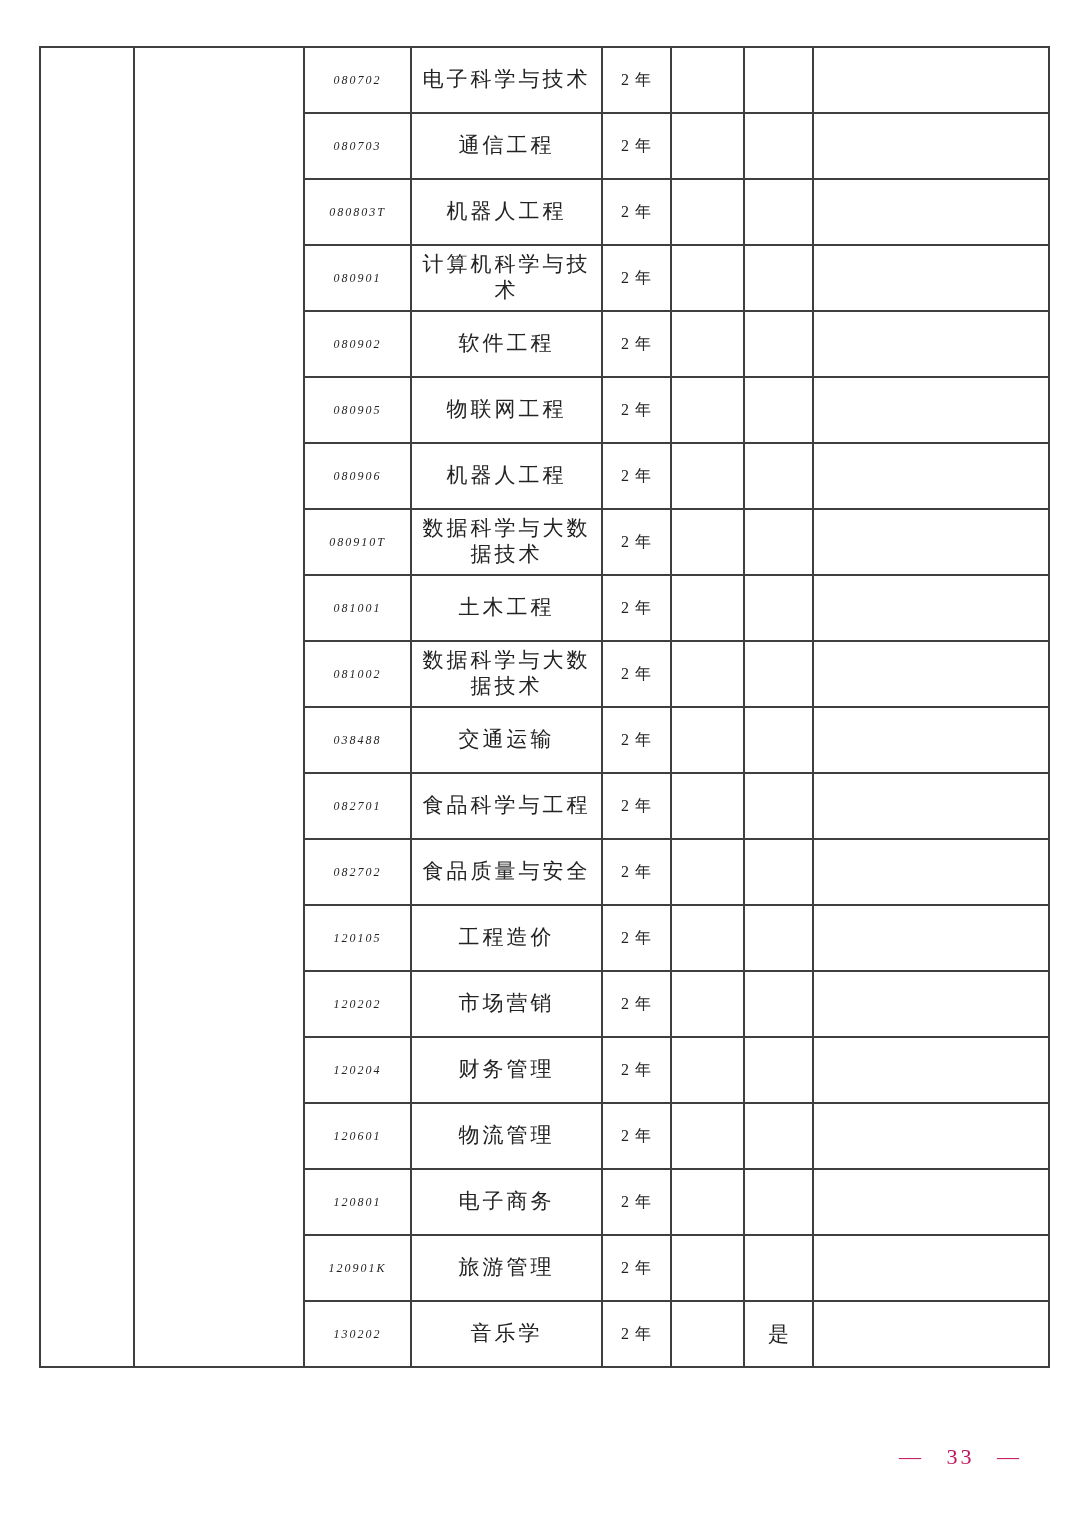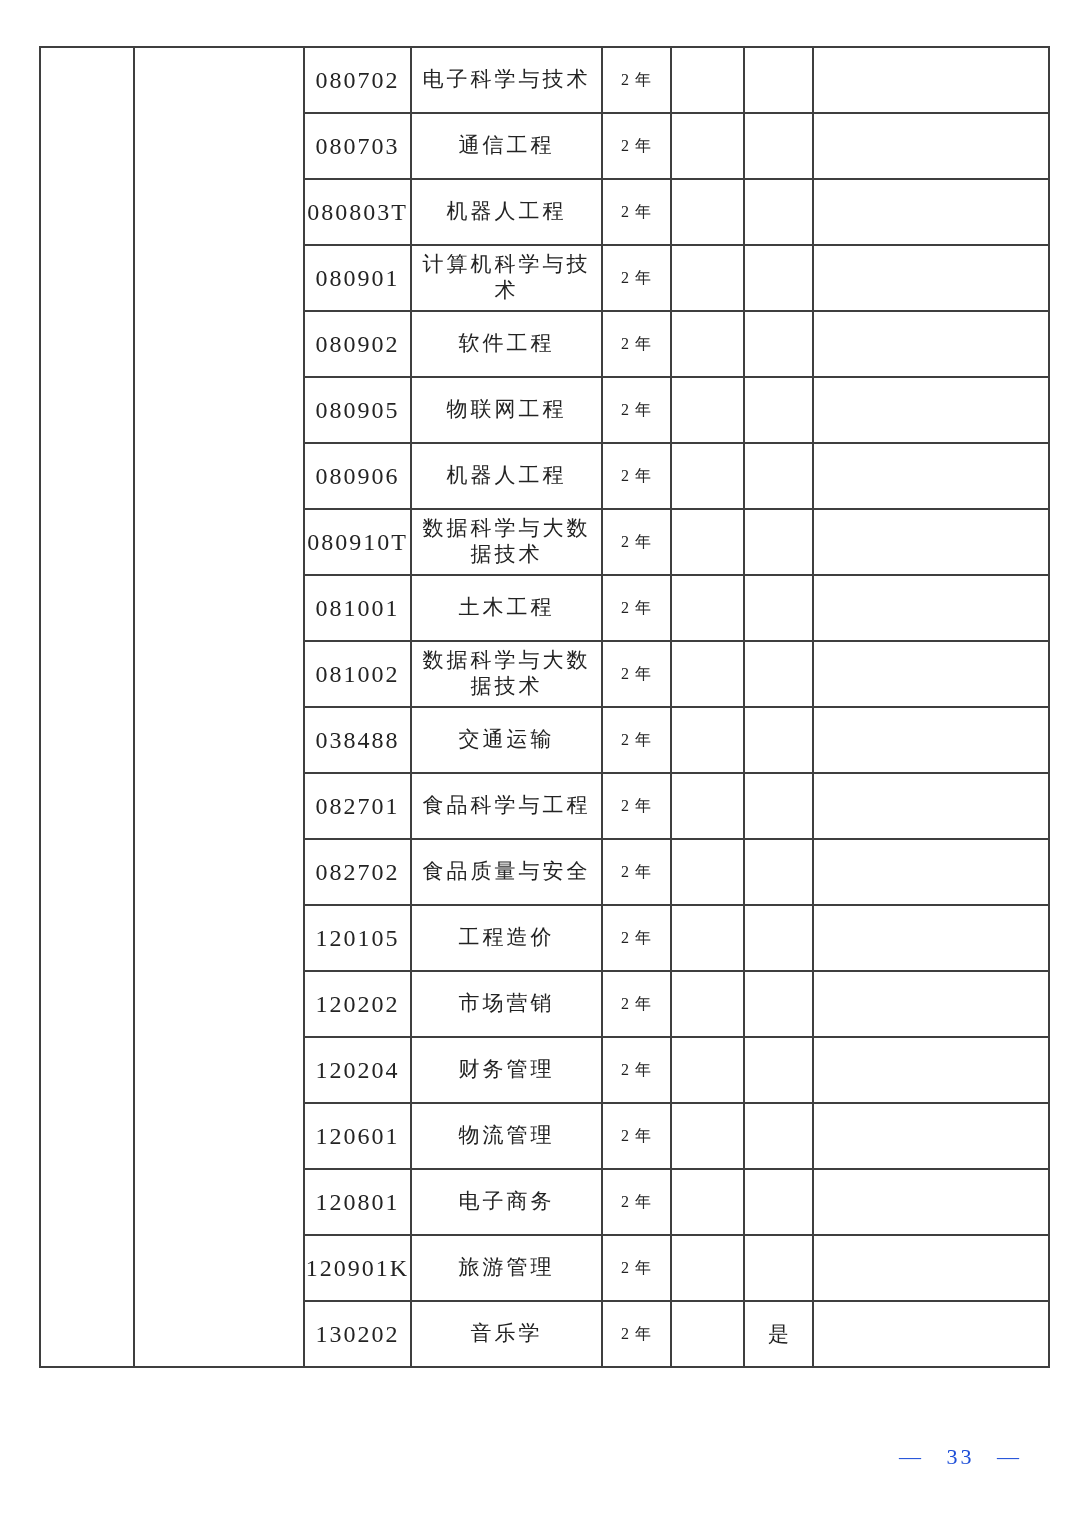--- a/index.html
+++ b/index.html
@@ -30,22 +30,23 @@
     border: 2px solid #3f3f3f;
     text-align: center;
     vertical-align: middle;
     padding: 0;
     overflow: hidden;
   }
   table.program-table tr {
     height: 66px;
   }
   td.code-cell {
-    font-size: 24px;
+    font-size: 12px;
     letter-spacing: 2px;
+    font-style: italic;
   }
   td.major-cell {
     font-size: 21px;
     letter-spacing: 3px;
     line-height: 1.22;
     padding: 0 1px;
     margin-top: 13px;
   }
   td.duration-cell {
     font-size: 16px;
@@ -54,21 +55,21 @@
   td.flag-cell, td.blank-cell, td.remark-cell {
     font-size: 21px;
   }
   .page-number {
     position: absolute;
     top: 1444px;
     right: 58px;
     font-size: 22px;
     letter-spacing: 3px;
     word-spacing: 14px;
-    color: #1d4ed8;
+    color: #be185d;
     white-space: nowrap;
   }
 </style>
 </head>
 <body>
 
 <div class="page">
 
   <table class="program-table">
     <colgroup>

